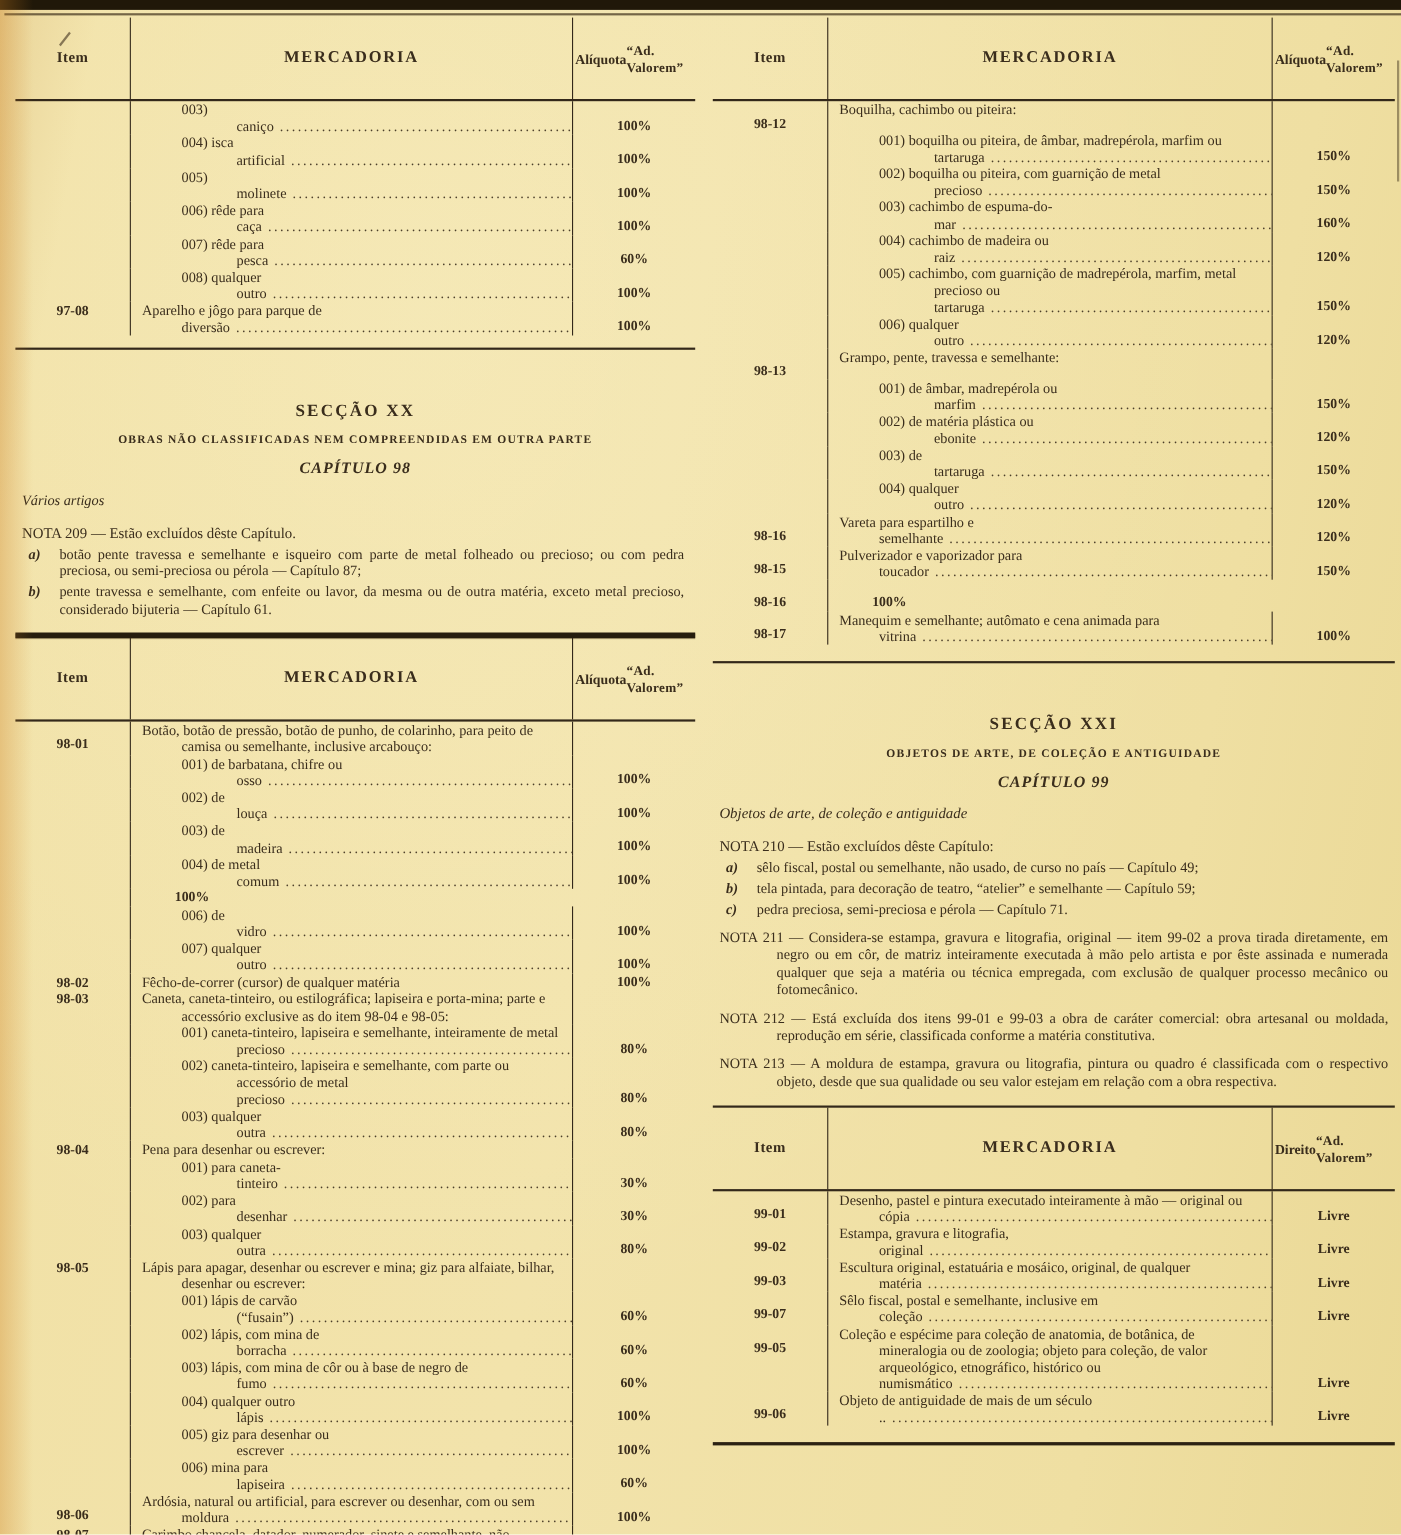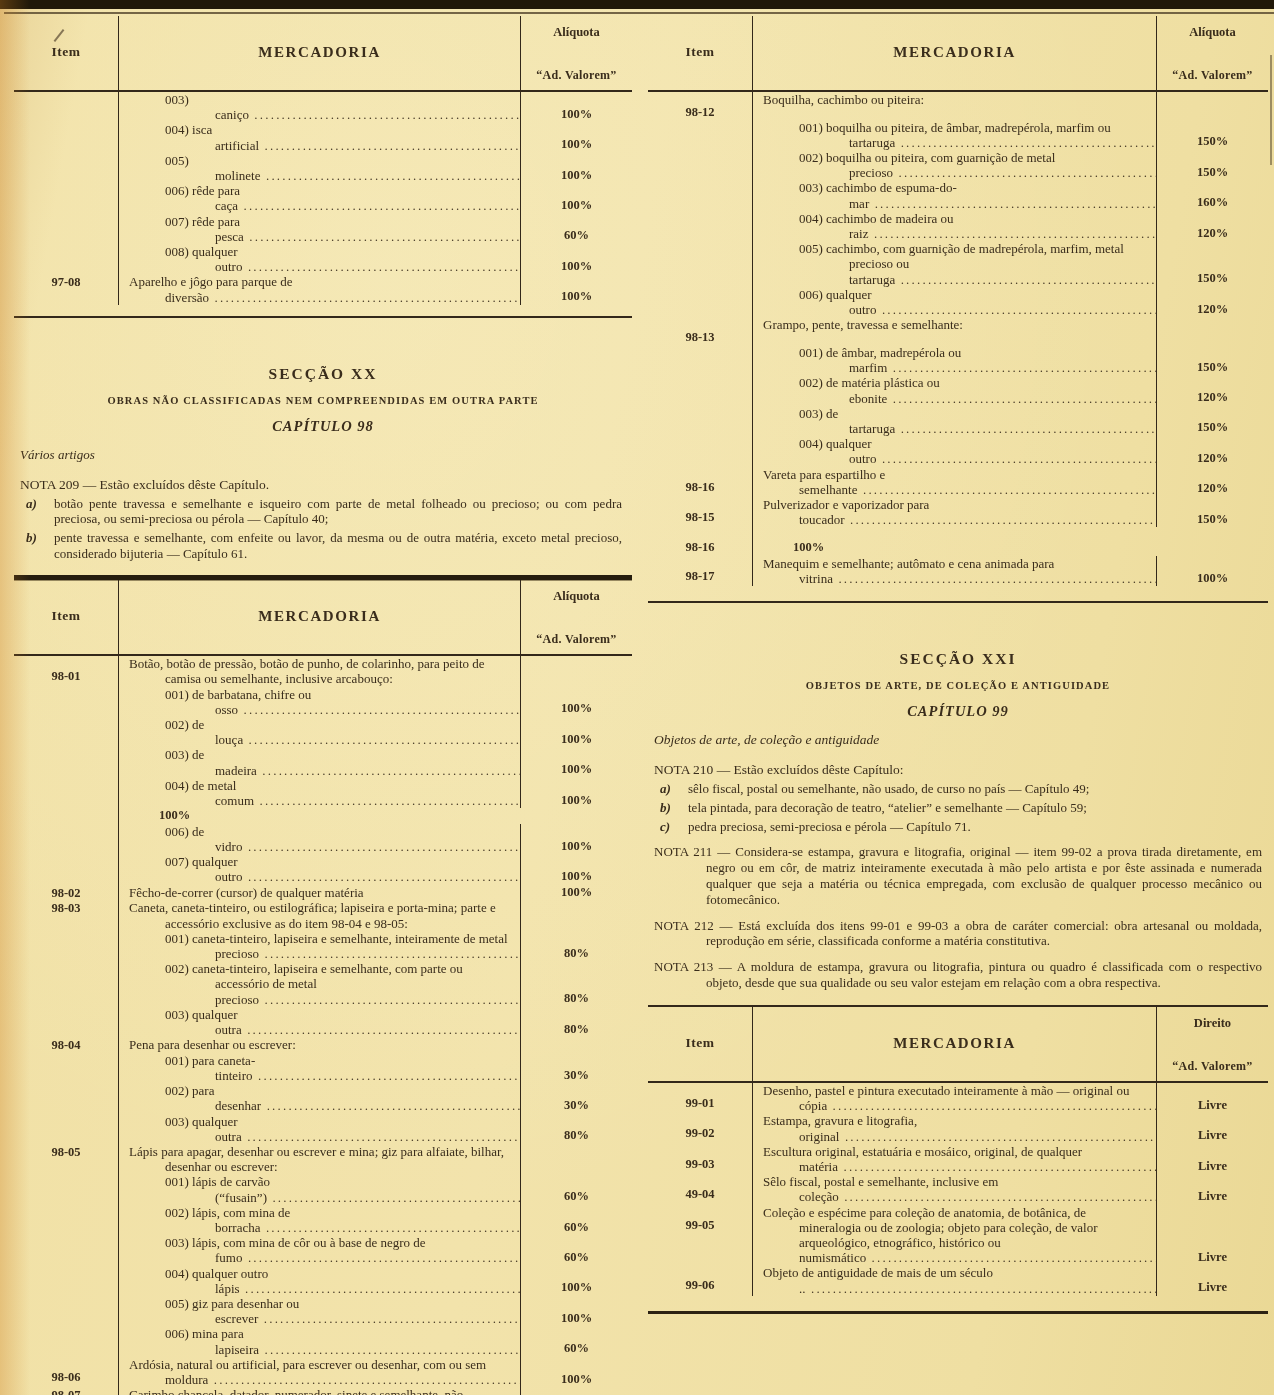--- a/index.html
+++ b/index.html
@@ -25,21 +25,21 @@
   .col { position:absolute; top:16px; }
   .col-left  { left:14px;  width:618px; }
   .col-right { left:648px; width:620px; }
 
   
   .tbl { width:100%; }
   .thead { display:flex; height:76px; border-bottom:2.5px solid #33281a; }
   .h-item { width:104px; padding-top:28px; text-align:center; font-weight:bold; font-size:13.5px; letter-spacing:.5px; }
   .h-merc { flex:1; border-left:1.7px solid #33281a; text-align:center; padding-top:28px;
             font-weight:bold; font-size:15px; letter-spacing:1.6px; }
-  .h-rate { width:112px; border-left:1.7px solid #33281a; display:flex; flex-direction:column;
+  .h-rate { width:112px; border-left:1.7px solid #33281a; display:flex; flex-direction:row;
             justify-content:space-between; align-items:center; padding:9px 2px 7px;
             font-weight:bold; font-size:12.5px; }
   .h-rate .sub { font-weight:bold; font-size:12px; letter-spacing:.3px; }
   .tbody { padding-bottom:5px; }
 
   .row { display:flex; align-items:stretch; font-size:13px; line-height:1.17; }
   .b-item { width:104px; text-align:center; font-weight:bold; font-size:12.5px; padding-top:1px; }
   .b-desc { flex:1; min-width:0; overflow:hidden; border-left:1.7px solid #33281a; text-align:left; }
   .row.main .b-desc { padding:0 8px 0 46px; text-indent:-36px; }
   .row.sub  .b-desc { padding:0 8px 0 96px; text-indent:-50px; }
@@ -129,21 +129,21 @@
   <div class="rule" style="margin-top:6px"></div>
 
   <div class="section">
     <div class="sec-title">SECÇÃO XX</div>
     <div class="sec-sub">OBRAS NÃO CLASSIFICADAS NEM COMPREENDIDAS EM OUTRA PARTE</div>
     <div class="chap-title">CAPÍTULO 98</div>
     <div class="chap-sub">Vários artigos</div>
     <div class="nota-head">NOTA 209 — Estão excluídos dêste Capítulo.</div>
     <div class="nitem">
         <span class="letter">a)</span>
-        <span class="ntext">botão pente travessa e semelhante e isqueiro com parte de metal folheado ou precioso; ou com pedra preciosa, ou semi-preciosa ou pérola — Capítulo 40;</span>
+        <span class="ntext">botão pente travessa e semelhante e isqueiro com parte de metal folheado ou precioso; ou com pedra preciosa, ou semi-preciosa ou pérola — Capítulo 87;</span>
       </div>
       <div class="nitem">
         <span class="letter">b)</span>
         <span class="ntext">pente travessa e semelhante, com enfeite ou lavor, da mesma ou de outra matéria, exceto metal precioso, considerado bijuteria — Capítulo 61.</span>
       </div>
   </div>
 
   <div class="bar-heavy"></div>
 
   <div class="tbl">
@@ -430,21 +430,21 @@
           <div class="b-item">99-02</div>
           <div class="b-desc"><span class="b-text">Estampa, gravura e litografia, original</span></div>
           <div class="b-rate">Livre</div>
         </div>
         <div class="row main dots spaced">
           <div class="b-item">99-03</div>
           <div class="b-desc"><span class="b-text">Escultura original, estatuária e mosáico, original, de qualquer matéria</span></div>
           <div class="b-rate">Livre</div>
         </div>
         <div class="row main dots spaced">
-          <div class="b-item">49-04</div>
+          <div class="b-item">99-07</div>
           <div class="b-desc"><span class="b-text">Sêlo fiscal, postal e semelhante, inclusive em coleção</span></div>
           <div class="b-rate">Livre</div>
         </div>
         <div class="row main dots spaced">
           <div class="b-item">99-05</div>
           <div class="b-desc"><span class="b-text">Coleção e espécime para coleção de anatomia, de botânica, de mineralogia ou de zoologia; objeto para coleção, de valor arqueológico, etnográfico, histórico ou numismático</span></div>
           <div class="b-rate">Livre</div>
         </div>
         <div class="row main dots spaced">
           <div class="b-item">99-06</div>

